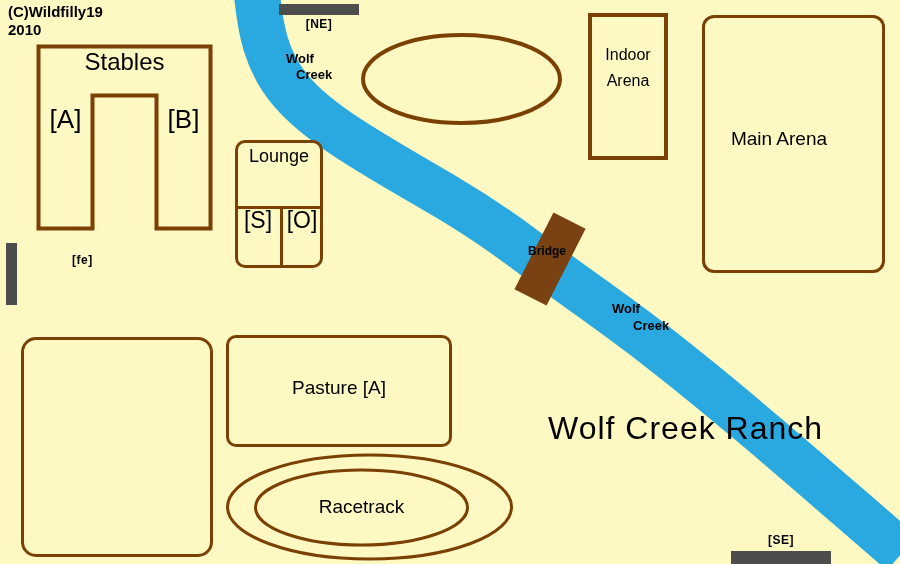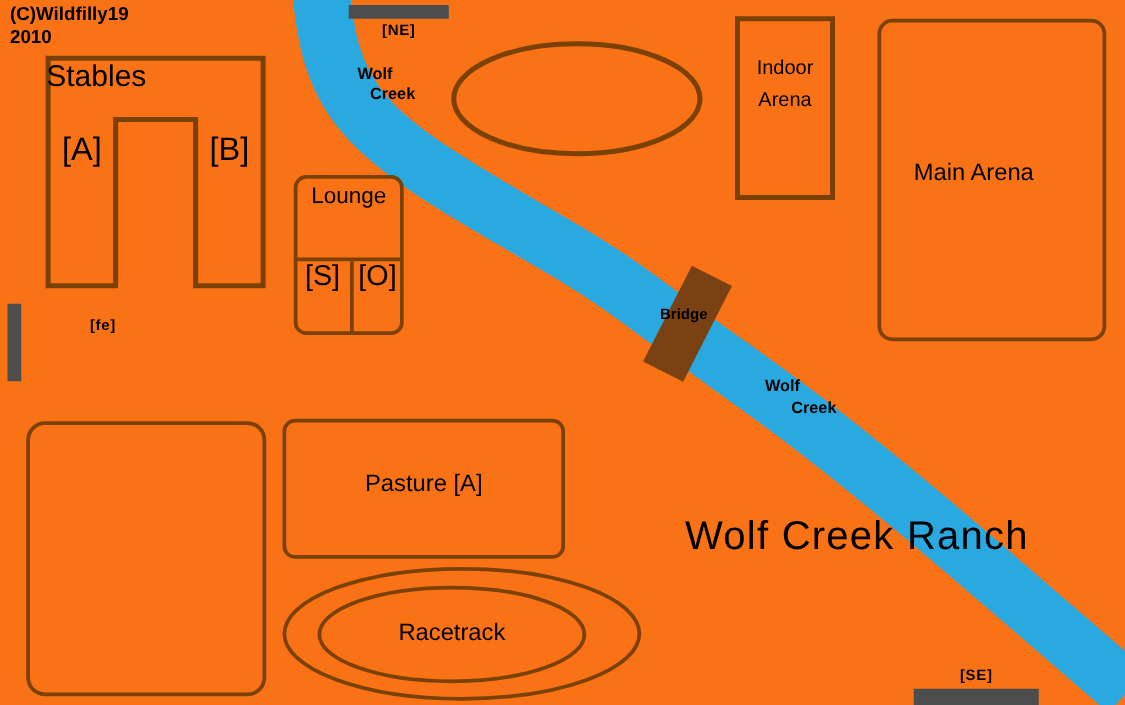--- a/index.html
+++ b/index.html
@@ -1,34 +1,34 @@
 <!DOCTYPE html>
 <html><head>
 <meta charset="utf-8">
 <style>
   * { margin:0; padding:0; box-sizing:border-box; }
   html,body { width:900px; height:564px; }
   body { font-family:"Liberation Sans", sans-serif; }
   #map {
     position:relative; width:900px; height:564px;
-    background:#f97316; overflow:hidden; color:#000;
+    background:#fef9c3; overflow:hidden; color:#000;
   }
   #shapes { position:absolute; left:0; top:0; z-index:1; }
   .lbl { position:absolute; z-index:3; color:#000; white-space:nowrap; }
   .small { font-size:12px; font-weight:600; letter-spacing:0.5px; }
   .tiny-creek { font-size:13px; font-weight:600; }
   .box { position:absolute; z-index:2; border:3px solid #7B4104; background:transparent; }
   .bar { position:absolute; z-index:2; background:#4D4D4D; }
 
   
   .copy1 { left:8px; top:3px; font-size:15px; font-weight:600; }
   .copy2 { left:8px; top:21px; font-size:15px; font-weight:600; }
 
   
-  .stables-title { left:37px; top:48px; width:175px; font-size:24px; }
+  .stables-title { left:37px; top:48px; width:175px; text-align:center; font-size:24px; }
   .wing { font-size:26px; }
   .wing-a { left:37px; top:104px; width:57px; text-align:center; }
   .wing-b { left:155px; top:104px; width:57px; text-align:center; }
 
   
   .lounge { left:235px; top:140px; width:88px; height:128px; border-radius:10px; }
   .lounge-divider-h { position:absolute; left:-1px; top:63px; width:84px; height:3px; background:#7B4104; }
   .lounge-divider-v { position:absolute; left:42px; top:66px; width:3px; height:58px; background:#7B4104; }
   .lounge-title { left:235px; top:146px; width:88px; text-align:center; font-size:18px; }
   .room { font-size:23px; }

